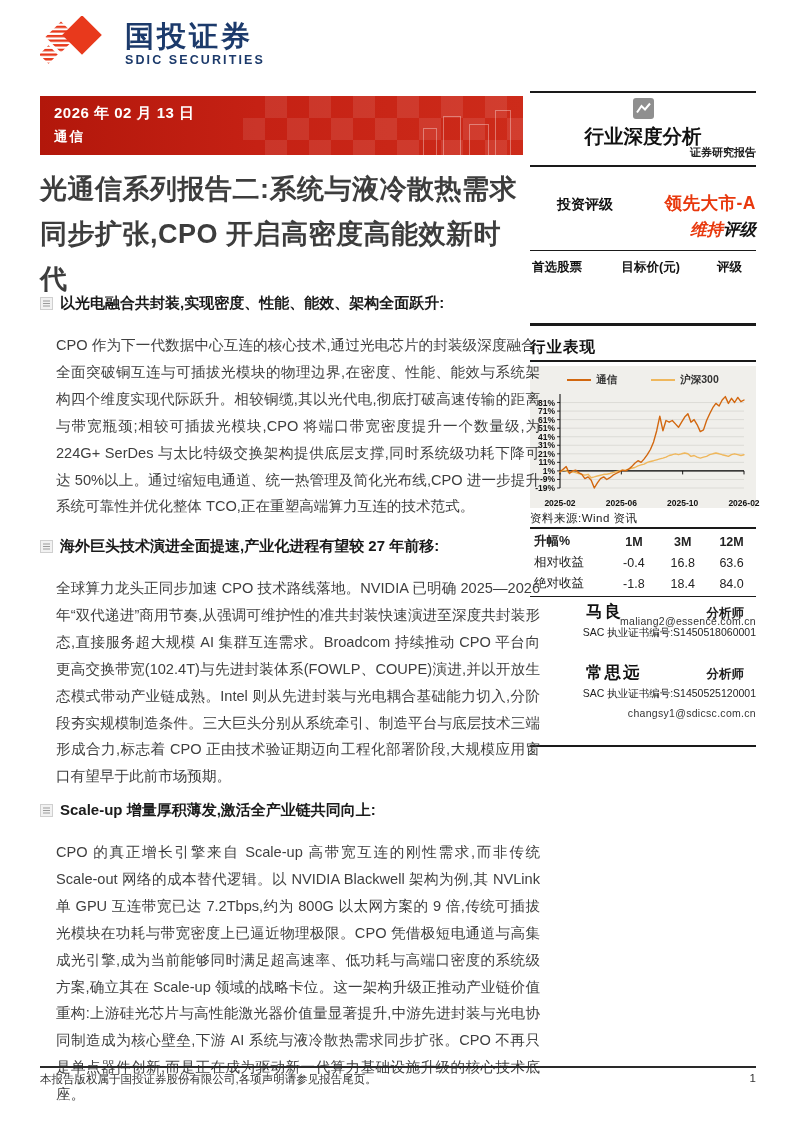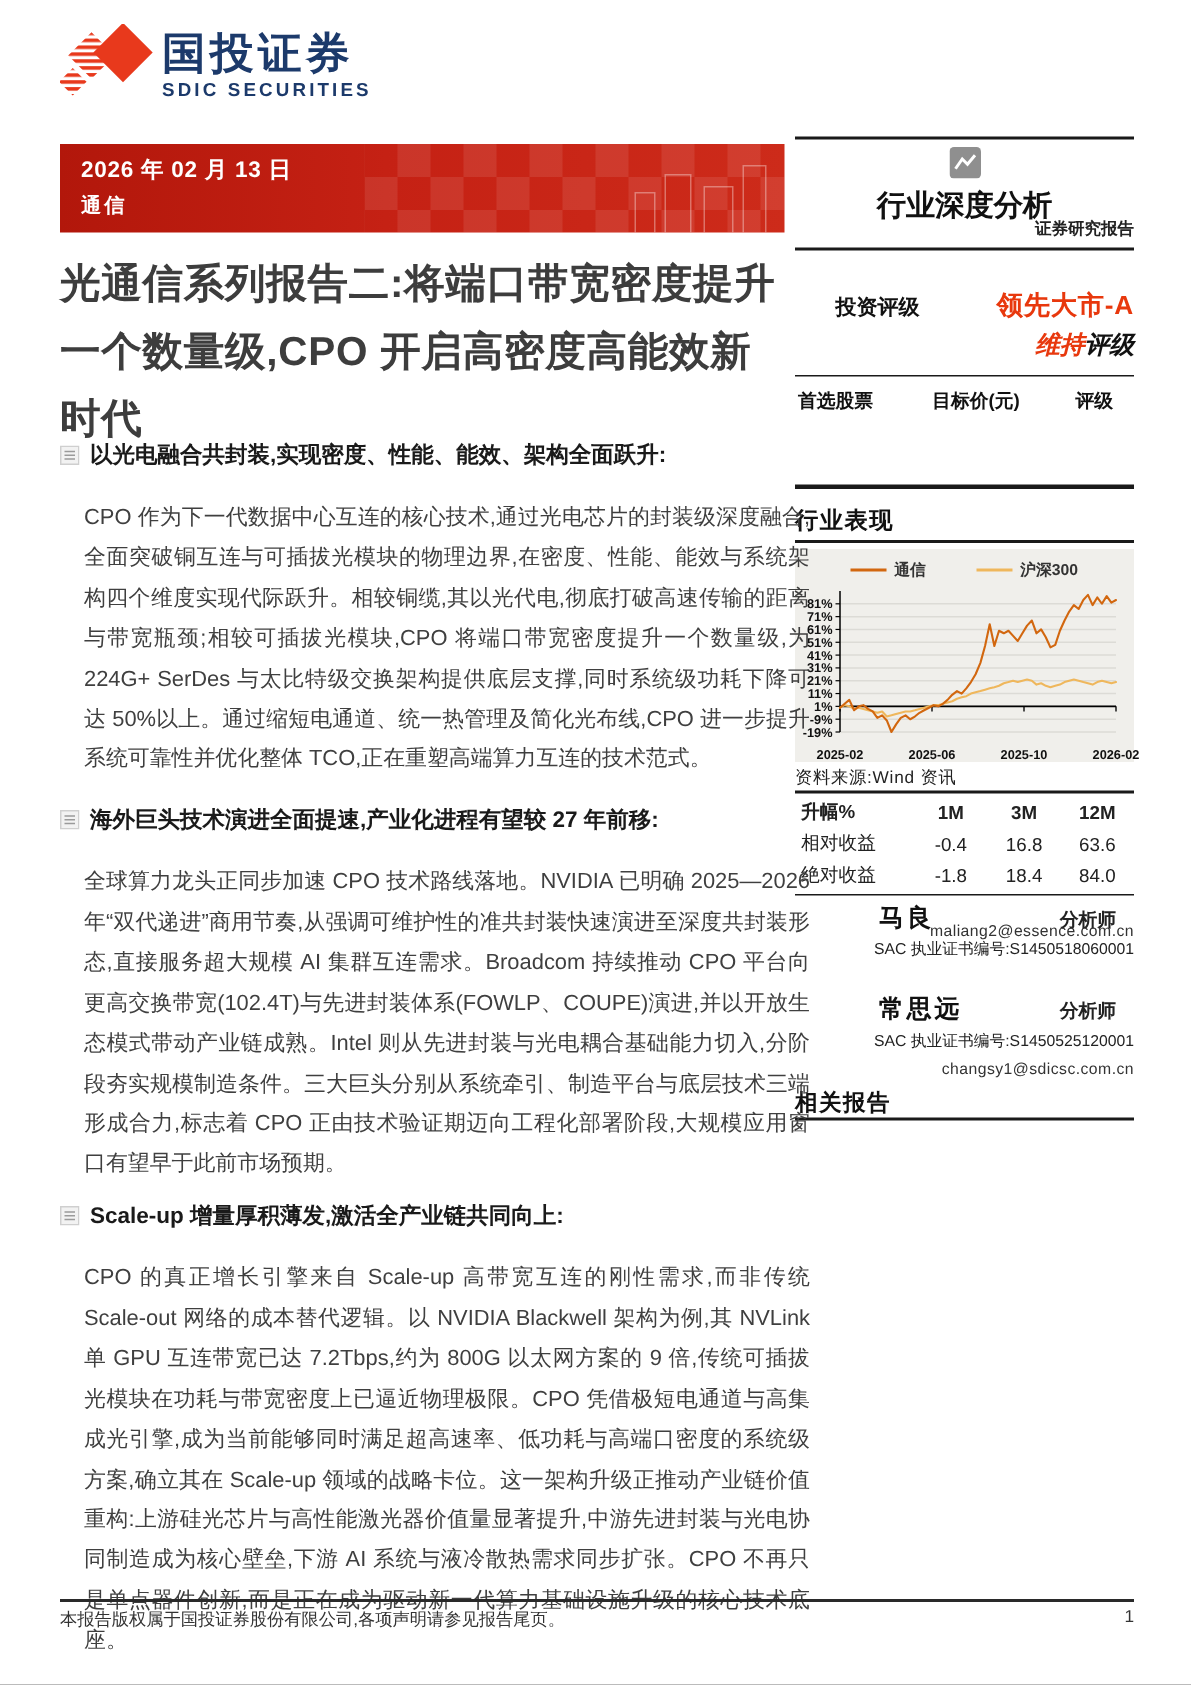--- a/index.html
+++ b/index.html
@@ -1,20 +1,20 @@
 <!DOCTYPE html>
 <html><head>
 <meta charset="utf-8">
 <style>
   html,body{margin:0;padding:0;background:#888;}
   .page{position:relative;width:794px;height:1123px;background:#ffffff;font-family:"Liberation Sans","DejaVu Sans",sans-serif;overflow:hidden;color:#222;}
   .abs{position:absolute;}
 
   
-  .logo{left:40px;top:16px;display:flex;align-items:center;gap:4px;}
+  .logo{left:40px;top:16px;display:flex;align-items:center;gap:21px;}
   .brand-cn{font-size:29px;font-weight:bold;color:#1c3a6b;letter-spacing:3px;line-height:1;}
   .brand-en{font-size:12.5px;font-weight:bold;color:#1c3a6b;letter-spacing:2.1px;margin-top:3px;line-height:1;}
 
   
   .banner{left:40px;top:96px;width:483px;height:59px;background:linear-gradient(90deg,#b2170b 0%,#c52114 45%,#cd2b1a 100%);overflow:hidden;}
   .banner-checker{position:absolute;right:0;top:0;width:58%;height:100%;background:repeating-conic-gradient(rgba(255,255,255,.09) 0% 25%,transparent 0% 50%) 0 0 / 44px 44px;}
   .banner-date{position:absolute;left:14px;top:8px;color:#fff;font-size:15px;font-weight:bold;letter-spacing:.5px;}
   .banner-industry{position:absolute;left:14px;top:32px;color:#fff;font-size:13.5px;font-weight:bold;letter-spacing:2px;}
   .banner-watermark{position:absolute;right:118px;top:12px;color:rgba(255,255,255,.30);font-size:30px;font-weight:bold;font-family:"Liberation Serif",serif;letter-spacing:3px;margin-top:48px;}
   .bld{position:absolute;border:1px solid rgba(255,255,255,.35);border-bottom:none;}
@@ -235,24 +235,23 @@
   </div>
   <div class="abs an-meta" style="top:626px">SAC 执业证书编号:S1450518060001</div>
   <div class="abs an-email" style="top:615px">maliang2@essence.com.cn</div>
   <div class="abs an-name" style="top:662px">
     <span class="nm">常思远</span>
     <span class="rl">分析师</span>
   </div>
   <div class="abs an-meta" style="top:687px">SAC 执业证书编号:S1450525120001</div>
   <div class="abs an-email" style="top:707px">changsy1@sdicsc.com.cn</div>
 
-  <div class="abs related-head">相关报告</div>
   <div class="abs rule r-8"></div>
 
-  <h1 class="abs doc-title">光通信系列报告二:将端口带宽密度提升一个数量级,CPO 开启高密度高能效新时代</h1>
+  <h1 class="abs doc-title">光通信系列报告二:系统与液冷散热需求同步扩张,CPO 开启高密度高能效新时代</h1>
 
   <div class="abs section s1h sec-head">
     <svg width="13" height="13" viewBox="0 0 13 13">
       <rect x="0.5" y="0.5" width="12" height="12" fill="#f2f2f2" stroke="#cfcfcf"></rect>
       <line x1="3" y1="4" x2="10" y2="4" stroke="#9a9a9a"></line>
         <line x1="3" y1="6.5" x2="10" y2="6.5" stroke="#9a9a9a"></line>
         <line x1="3" y1="9" x2="10" y2="9" stroke="#9a9a9a"></line>
     </svg>
     <span>以光电融合共封装,实现密度、性能、能效、架构全面跃升:</span>
   </div>

